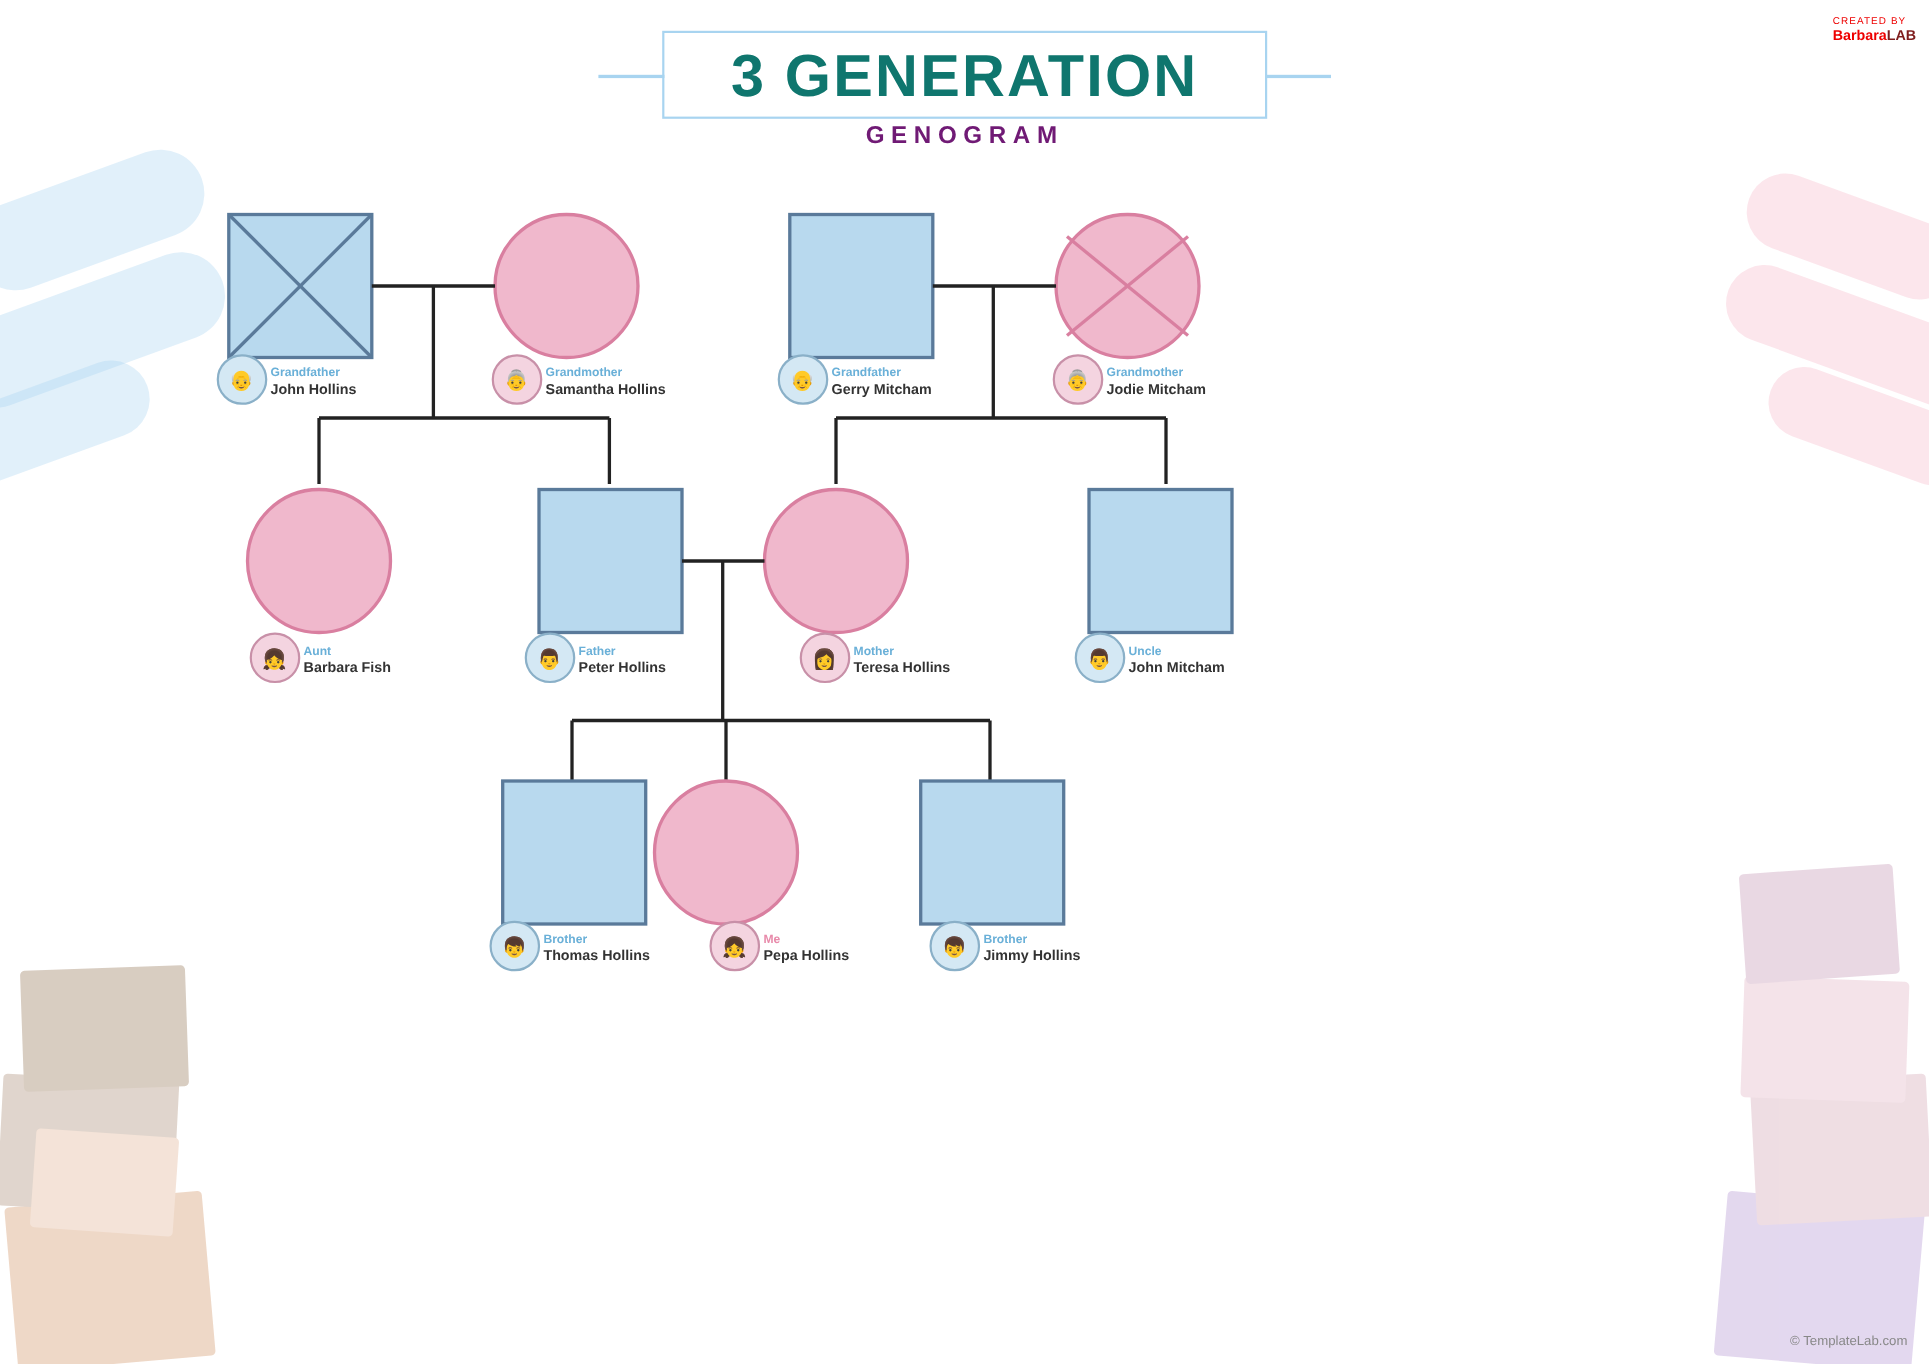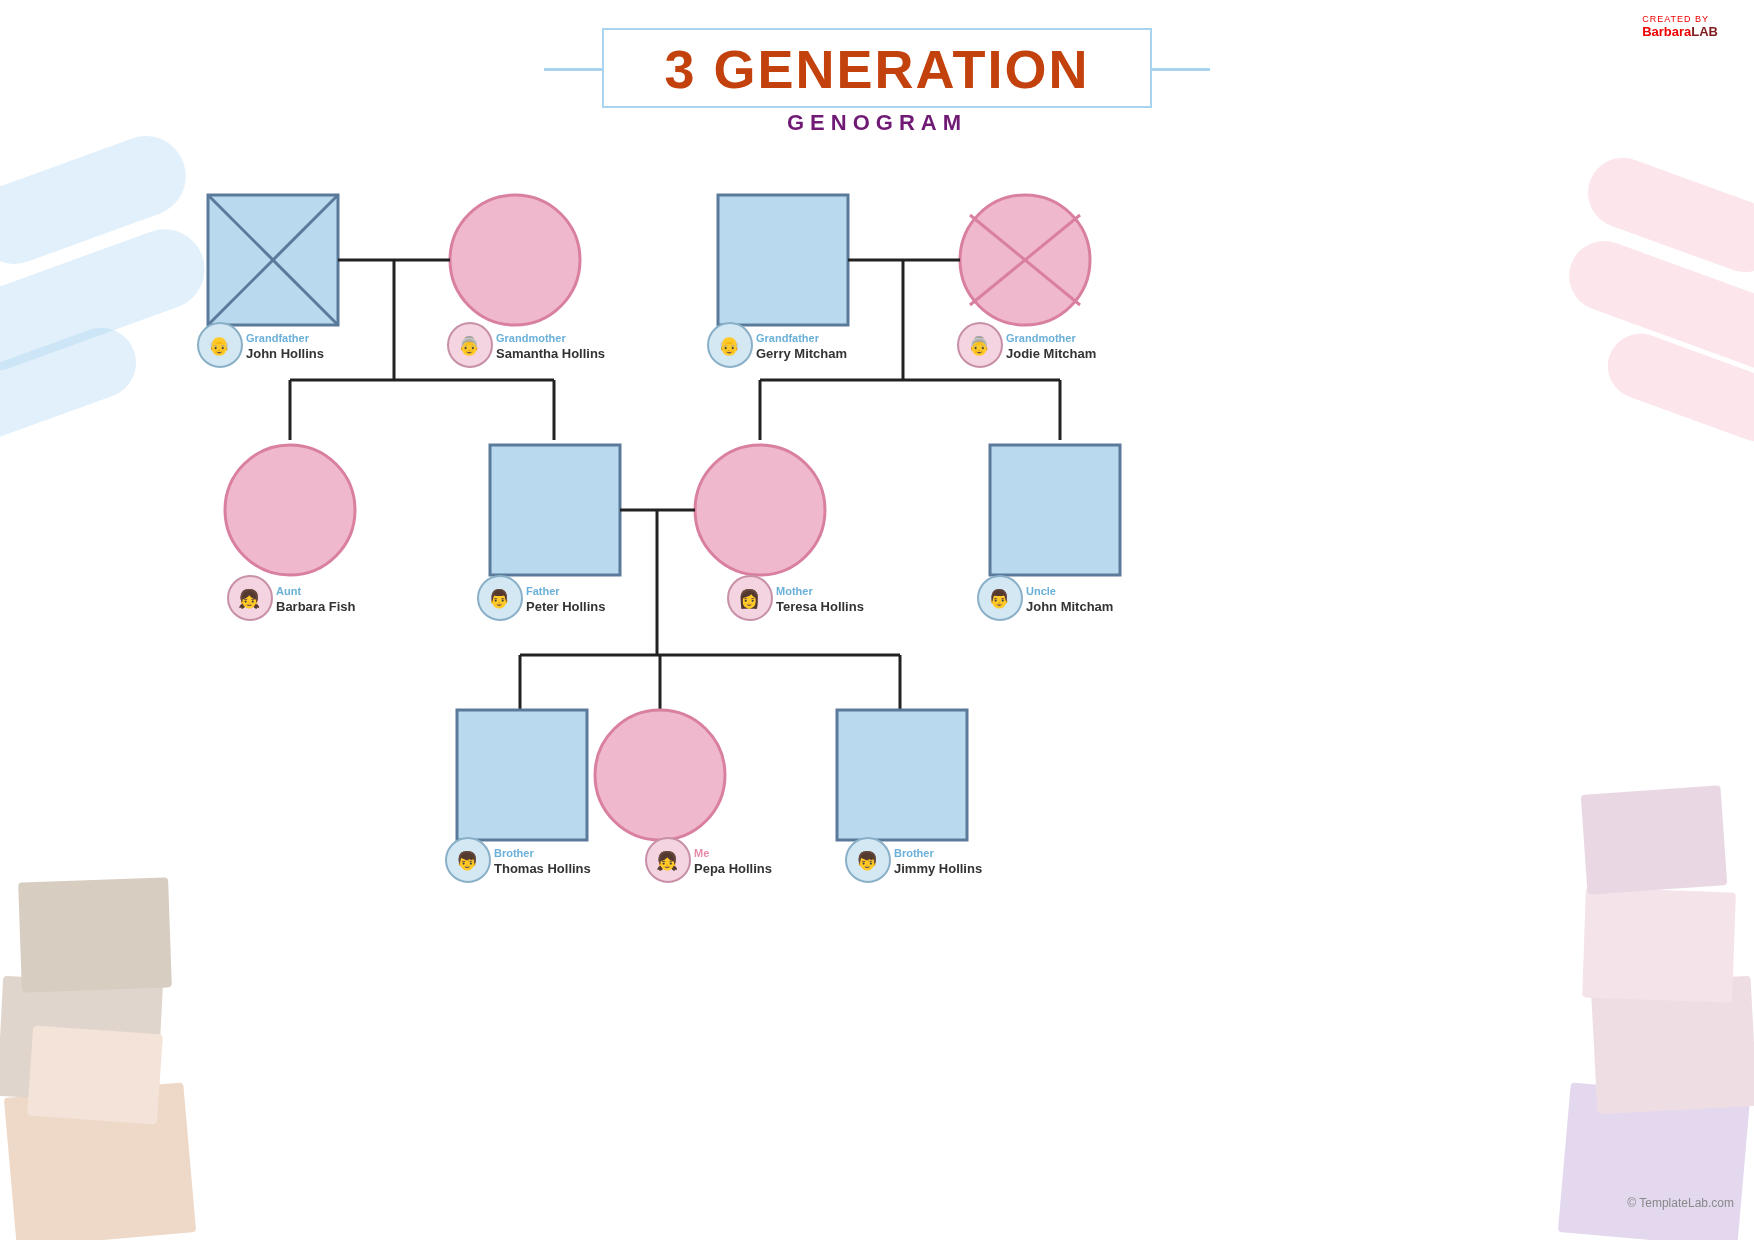--- a/index.html
+++ b/index.html
@@ -48,46 +48,46 @@
     .title-box::after {
       content: '';
       position: absolute;
       right: -60px; top: 50%;
       width: 60px; height: 2.5px;
       background: #a8d4f0;
     }
     .main-title {
       font-size: 54px;
       font-weight: 800;
-      color: #c2410c;
+      color: #0f766e;
       letter-spacing: 2px;
     }
     .sub-title {
       font-size: 22px;
       font-weight: 700;
       color: #701a75;
       letter-spacing: 6px;
       margin-top: 2px;
     }
 
     
     .logo {
       position: absolute;
       top: 14px;
-      right: 36px;
+      right: 12px;
       font-size: 13px;
       font-weight: 700;
       color: #333;
     }
     .logo span { color: #e00; }
 
     
     .footer-link {
       position: absolute;
-      bottom: 30px;
+      bottom: 14px;
       right: 20px;
       font-size: 12px;
       color: #888;
     }
 
     
     .lines-svg {
       position: absolute;
       top: 0; left: 0;
       width: 100%;

